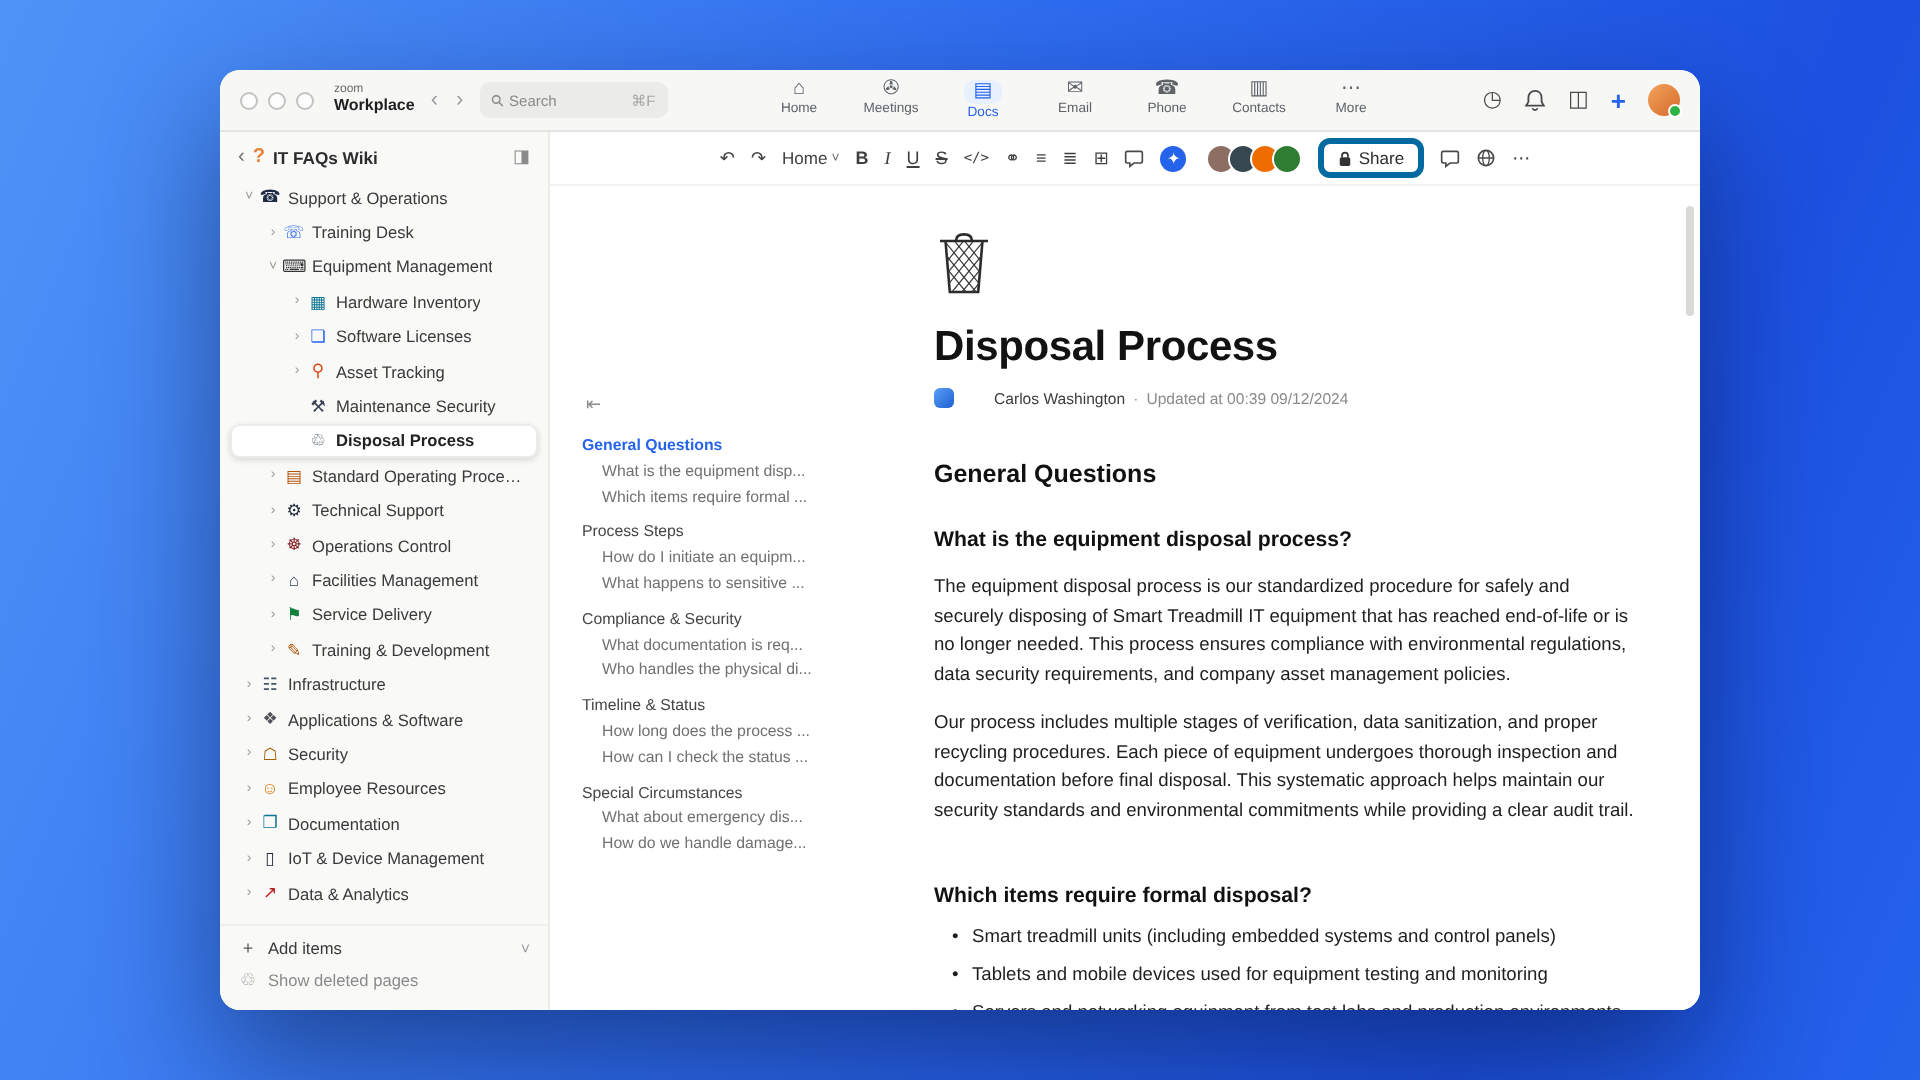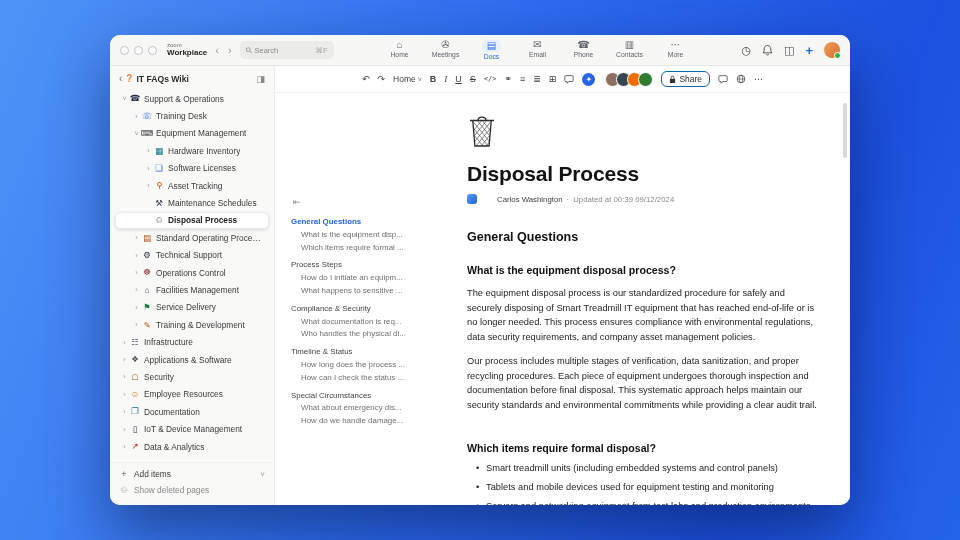--- a/index.html
+++ b/index.html
@@ -73,21 +73,21 @@
   .tb.und{text-decoration:underline;}
   .tb.strike{text-decoration:line-through;}
   .tb.code{font-family:"DejaVu Sans Mono",monospace;font-size:7px;}
   .tb.textstyle{display:flex;align-items:center;gap:2px;font-size:8.5px;}
   .tb .caret{font-size:7px;color:#6f6f6f;}
   .ai-circle{width:13px;height:13px;border-radius:50%;background:#2563eb;color:#fff;font-size:8px;
     display:flex;align-items:center;justify-content:center;}
   .avatars{display:flex;margin-left:2px;}
   .tav{width:13px;height:13px;border-radius:50%;border:1.5px solid #fff;margin-left:-4px;box-sizing:content-box;}
   .tav:first-child{margin-left:0;}
-  .share-btn{display:flex;align-items:center;gap:3px;border:1px solid #0369a1;border-radius:6px;
+  .share-btn{display:flex;align-items:center;gap:3px;border:3px solid #0369a1;border-radius:6px;
     padding:2px 7px;font-size:8.5px;color:#2c2c2c;background:#fff;}
   
   .content{flex:1;display:flex;min-height:0;position:relative;}
   .scrollbar{position:absolute;right:3px;top:10px;width:4px;height:55px;border-radius:2px;background:#d9d9d8;}
   .toc{flex:0 0 152px;width:152px;padding:104px 0 0 16px;box-sizing:border-box;overflow:hidden;}
   .toc-collapse{color:#8a8a8a;font-size:9px;margin:0 0 9px 2px;}
   .toc-row{height:12.8px;line-height:12.8px;white-space:nowrap;overflow:hidden;text-overflow:ellipsis;font-size:7.9px;}
   .toc-row.section{color:#454545;margin-top:5px;}
   .toc-row.child{color:#717171;padding-left:10px;}
   .toc-row.active{color:#2563eb;font-weight:600;}
@@ -212,21 +212,21 @@
           <span class="rlabel">Software Licenses</span>
         </div>
         <div class="row l2">
           <span class="chev">›</span>
           <span class="ricon" style="color: rgb(217, 72, 15);">⚲</span>
           <span class="rlabel">Asset Tracking</span>
         </div>
         <div class="row l2">
           <span class="chev"></span>
           <span class="ricon" style="color: rgb(55, 65, 81);">⚒</span>
-          <span class="rlabel">Maintenance Schedules</span>
+          <span class="rlabel">Maintenance Security</span>
         </div>
         <div class="row l2 selected">
           <span class="chev"></span>
           <span class="ricon" style="color: rgb(75, 85, 99);">♲</span>
           <span class="rlabel">Disposal Process</span>
         </div>
         <div class="row l1">
           <span class="chev">›</span>
           <span class="ricon" style="color: rgb(180, 83, 9);">▤</span>
           <span class="rlabel">Standard Operating Procedures</span>

